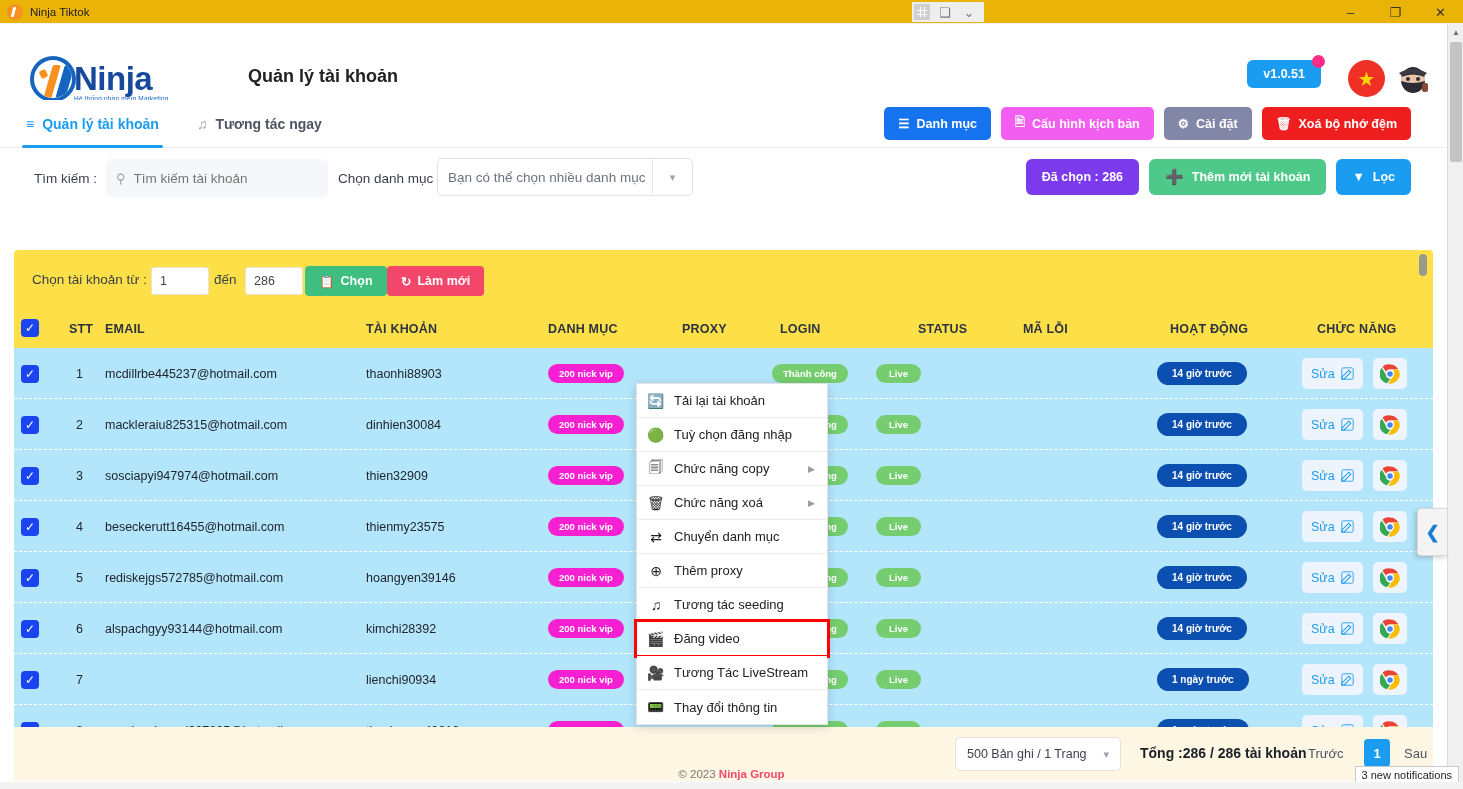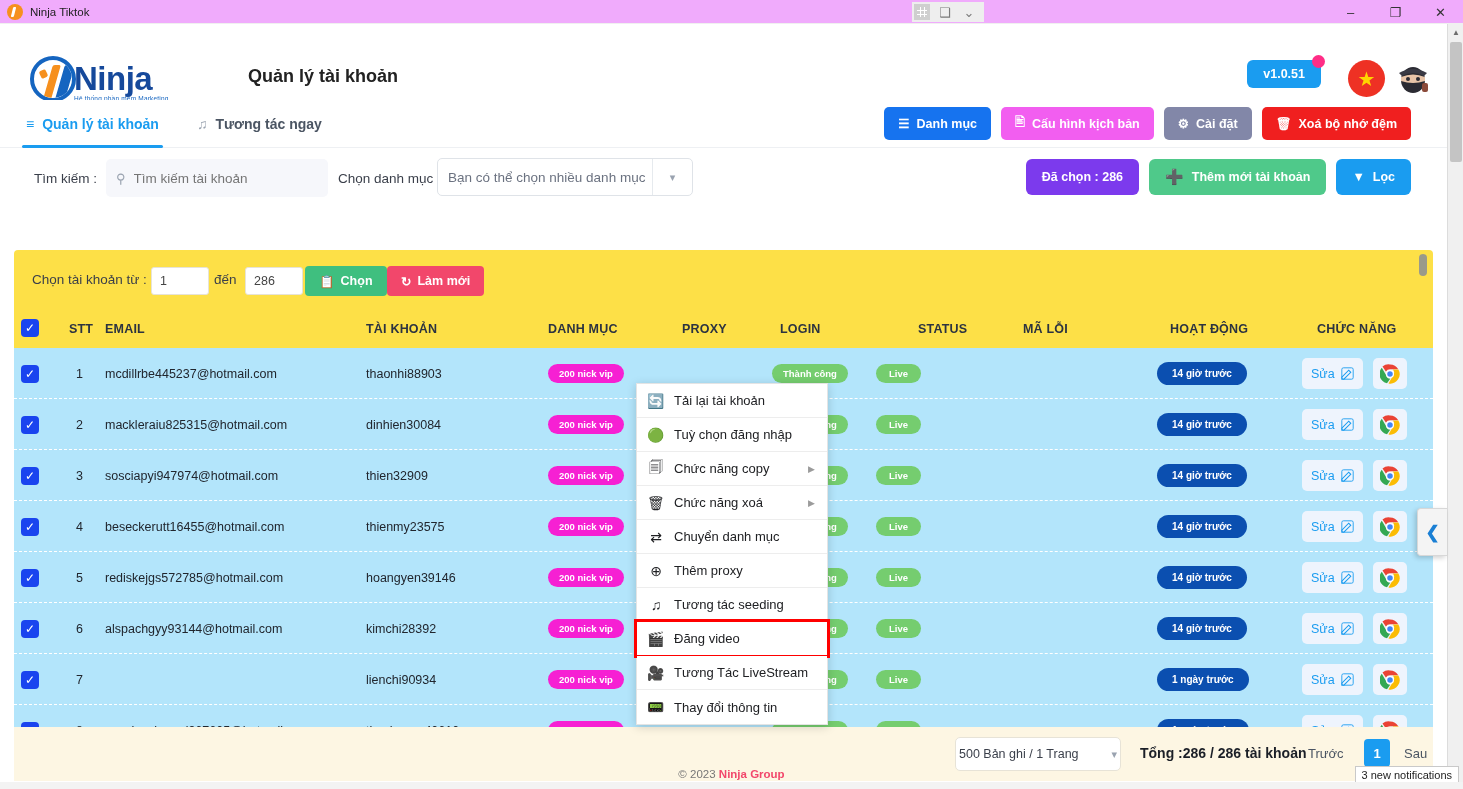--- a/index.html
+++ b/index.html
@@ -6,21 +6,21 @@
   body {
     width:1463px; height:789px;
     font-family:"Liberation Sans", sans-serif;
     background:#ffffff;
     overflow:hidden;
     position:relative;
   }
 
   
   .titlebar {
-    height:24px; background:#f0abfc; display:flex; align-items:center;
+    height:24px; background:#eab308; display:flex; align-items:center;
     position:relative; border-bottom:1px solid #f0f0f0;
   }
   .tb-ico { width:16px; height:16px; margin-left:7px; margin-right:7px;
             border-radius:50%; background:#f6901e; position:relative; flex:none; }
   .tb-ico:after{ content:""; position:absolute; left:5px; top:3px; width:3px; height:10px;
                  background:#fff; transform:skewX(-14deg); border-radius:1px;}
   .tb-title { font-size:11.5px; color:#222; }
   .tb-center { position:absolute; left:912px; top:2px; display:flex;
                align-items:center; gap:6px; background:#eeeeee; padding:2px 6px 2px 2px;}
   .tb-grid { width:16px; height:16px; background:#cfcfcf; position:relative; }
@@ -153,21 +153,21 @@
   .ctx-arrow{ position:absolute; right:12px; color:#9b9b9b; font-size:9px; }
   .ctx-hl { position:absolute; left:-3px; right:-3px; top:-3px; bottom:-3px;
      border:3px solid #ff0000; pointer-events:none; }
   .ctx-item.hl { overflow:visible; }
 
   
   .footer-bar { position:absolute; left:14px; top:703px; width:1419px; height:54px;
       background:#fdf6e3; }
   .pg-sel{ position:absolute; left:955px; top:713px; width:166px; height:34px; background:#fff;
       border:1px solid #e7e3d7; border-radius:5px; display:flex; align-items:center;
-      justify-content:space-between; padding:0 3px; font-size:12.5px; color:#3a3f4a; cursor:pointer;}
+      justify-content:space-between; padding:0 11px; font-size:12.5px; color:#3a3f4a; cursor:pointer;}
   .pg-total{ position:absolute; left:1140px; top:721px; font-size:14px; font-weight:700; color:#1b1f27;}
   .pg-prev{ position:absolute; left:1308px; top:722px; font-size:13px; color:#4b5563; cursor:pointer;}
   .pg-cur { position:absolute; left:1364px; top:715px; width:26px; height:28px; background:#1a9cf0;
       color:#fff; border-radius:4px; display:flex; align-items:center; justify-content:center;
       font-size:13px; font-weight:700; cursor:pointer;}
   .pg-next{ position:absolute; left:1404px; top:722px; font-size:13px; color:#4b5563; cursor:pointer;}
 
   .copyright{ position:absolute; left:0; right:0; top:768px; text-align:center; font-size:11.5px;
       color:#777; }
   .copyright b{ color:#f2476b; }

